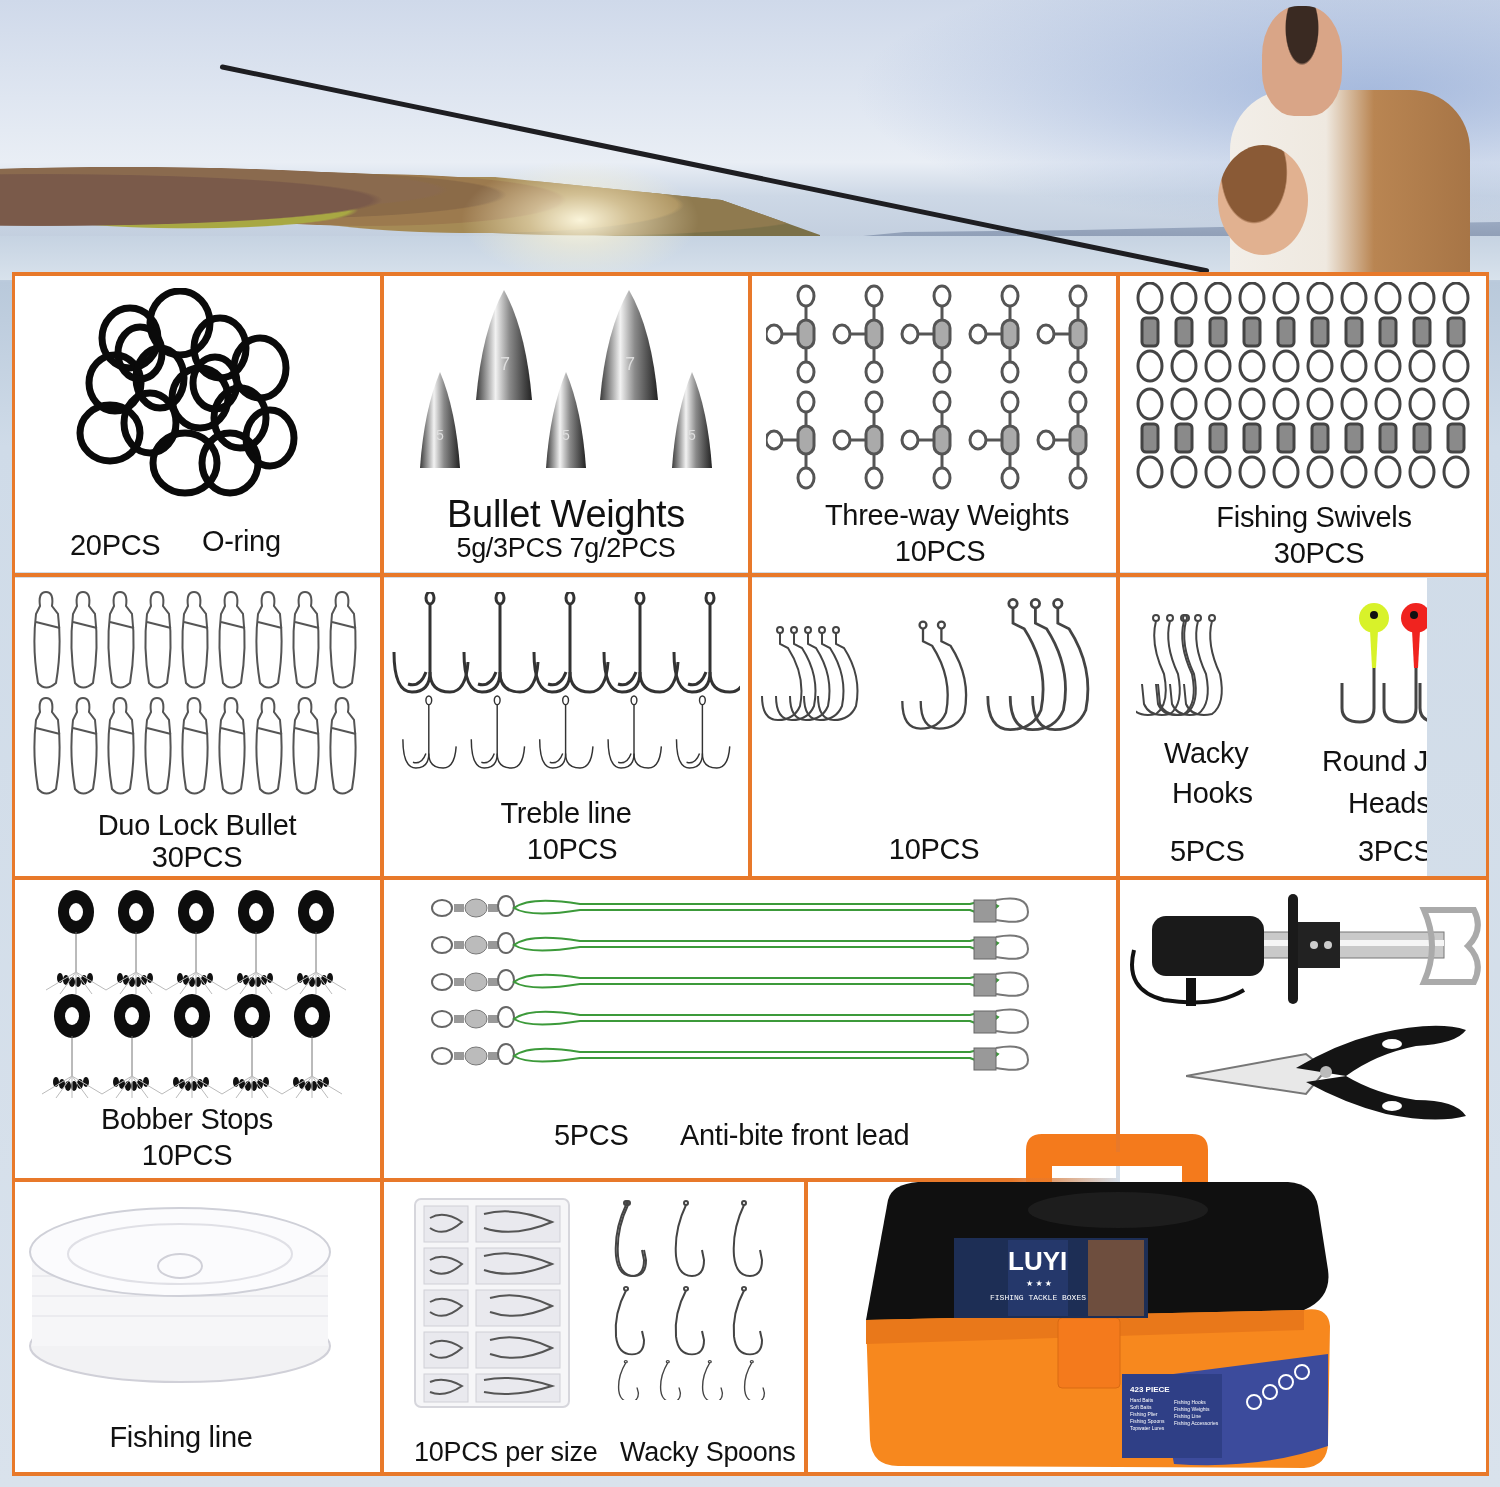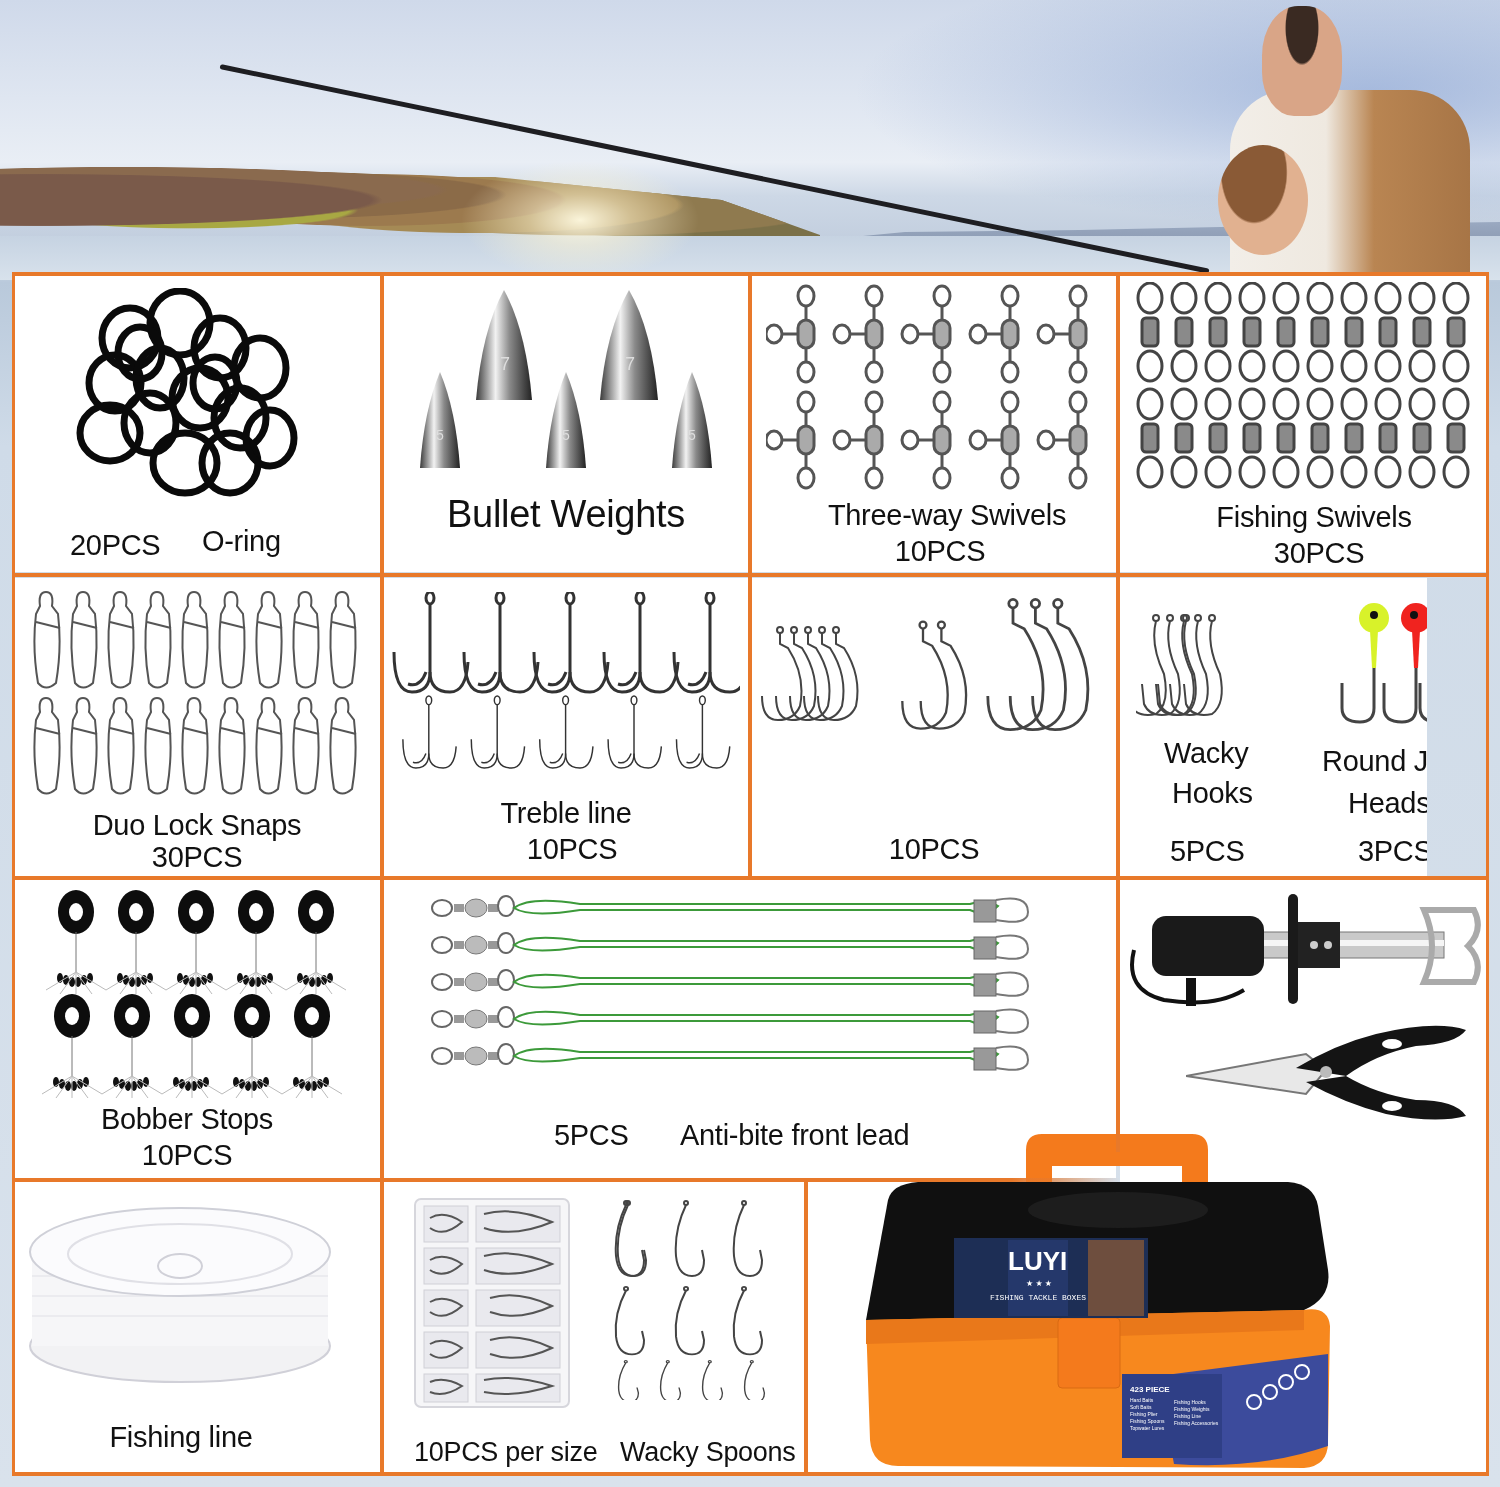--- a/index.html
+++ b/index.html
@@ -111,20 +111,21 @@
       <path d="M152 82 Q168 120 172 178 L132 178 Q136 120 152 82Z" fill="url(#metal)"></path>
       <path d="M278 82 Q294 120 298 178 L258 178 Q262 120 278 82Z" fill="url(#metal)"></path>
       <text x="86" y="80" font-size="18" fill="#ddd">7</text>
       <text x="211" y="80" font-size="18" fill="#ddd">7</text>
       <text x="22" y="150" font-size="14" fill="#ddd">5</text>
       <text x="148" y="150" font-size="14" fill="#ddd">5</text>
       <text x="274" y="150" font-size="14" fill="#ddd">5</text>
     </svg>
   </div>
   <span class="label bold" style="left:0;width:364px;top:218px;font-size:38px;font-weight:normal;">Bullet Weights</span>
+  <span class="label" style="left:0;width:364px;top:258px;font-size:27px">5g/3PCS 7g/2PCS</span>
 </div>
 
 <div class="cell" style="left:752px;top:276px;width:364px;height:296px">
   <div class="art" style="left:14px;top:8px">
     <svg width="340" height="210" viewBox="0 0 340 210">
       <g fill="none" stroke="#555" stroke-width="3">
         <g id="tws">
           <ellipse cx="40" cy="12" rx="8" ry="10"></ellipse>
             <ellipse cx="40" cy="88" rx="8" ry="10"></ellipse>
           <ellipse cx="8" cy="50" rx="8" ry="9"></ellipse>
@@ -138,21 +139,21 @@
           <use href="#tws" x="204"></use>
           <use href="#tws" x="272"></use>
         <use href="#tws" y="106"></use>
           <use href="#tws" x="68" y="106"></use>
           <use href="#tws" x="136" y="106"></use>
           <use href="#tws" x="204" y="106"></use>
           <use href="#tws" x="272" y="106"></use>
       </g>
     </svg>
   </div>
-  <span class="label" style="left:0;width:390px;top:224px">Three-way Swivels</span>
+  <span class="label" style="left:0;width:390px;top:224px">Three-way Weights</span>
   <span class="label" style="left:0;width:376px;top:260px">10PCS</span>
 </div>
 
 <div class="cell" style="left:1120px;top:276px;width:366px;height:296px">
   <div class="art" style="left:16px;top:6px">
     <svg width="340" height="212" viewBox="0 0 340 212">
       <g fill="none" stroke="#444" stroke-width="3">
         <g id="fsw">
           <ellipse cx="14" cy="16" rx="12" ry="15"></ellipse>
             <ellipse cx="14" cy="84" rx="12" ry="15"></ellipse>
@@ -205,21 +206,21 @@
           <use href="#dls" x="74" y="106"></use>
           <use href="#dls" x="111" y="106"></use>
           <use href="#dls" x="148" y="106"></use>
         <use href="#dls" x="185" y="106"></use>
           <use href="#dls" x="222" y="106"></use>
           <use href="#dls" x="259" y="106"></use>
           <use href="#dls" x="296" y="106"></use>
       </g>
     </svg>
   </div>
-  <span class="label" style="left:0;width:366px;top:232px">Duo Lock Snaps</span>
+  <span class="label" style="left:0;width:366px;top:232px">Duo Lock Bullet</span>
   <span class="label" style="left:0;width:366px;top:264px">30PCS</span>
 </div>
 
 <div class="cell" style="left:384px;top:578px;width:364px;height:298px">
   <div class="art" style="left:6px;top:14px">
     <svg width="350" height="180" viewBox="0 0 350 180">
       <g fill="none" stroke="#333" stroke-width="3">
         <g id="trb">
           <ellipse cx="40" cy="6" rx="4" ry="6"></ellipse>
           <path d="M40 12 L40 80 Q40 100 60 100 Q76 100 78 70"></path>

